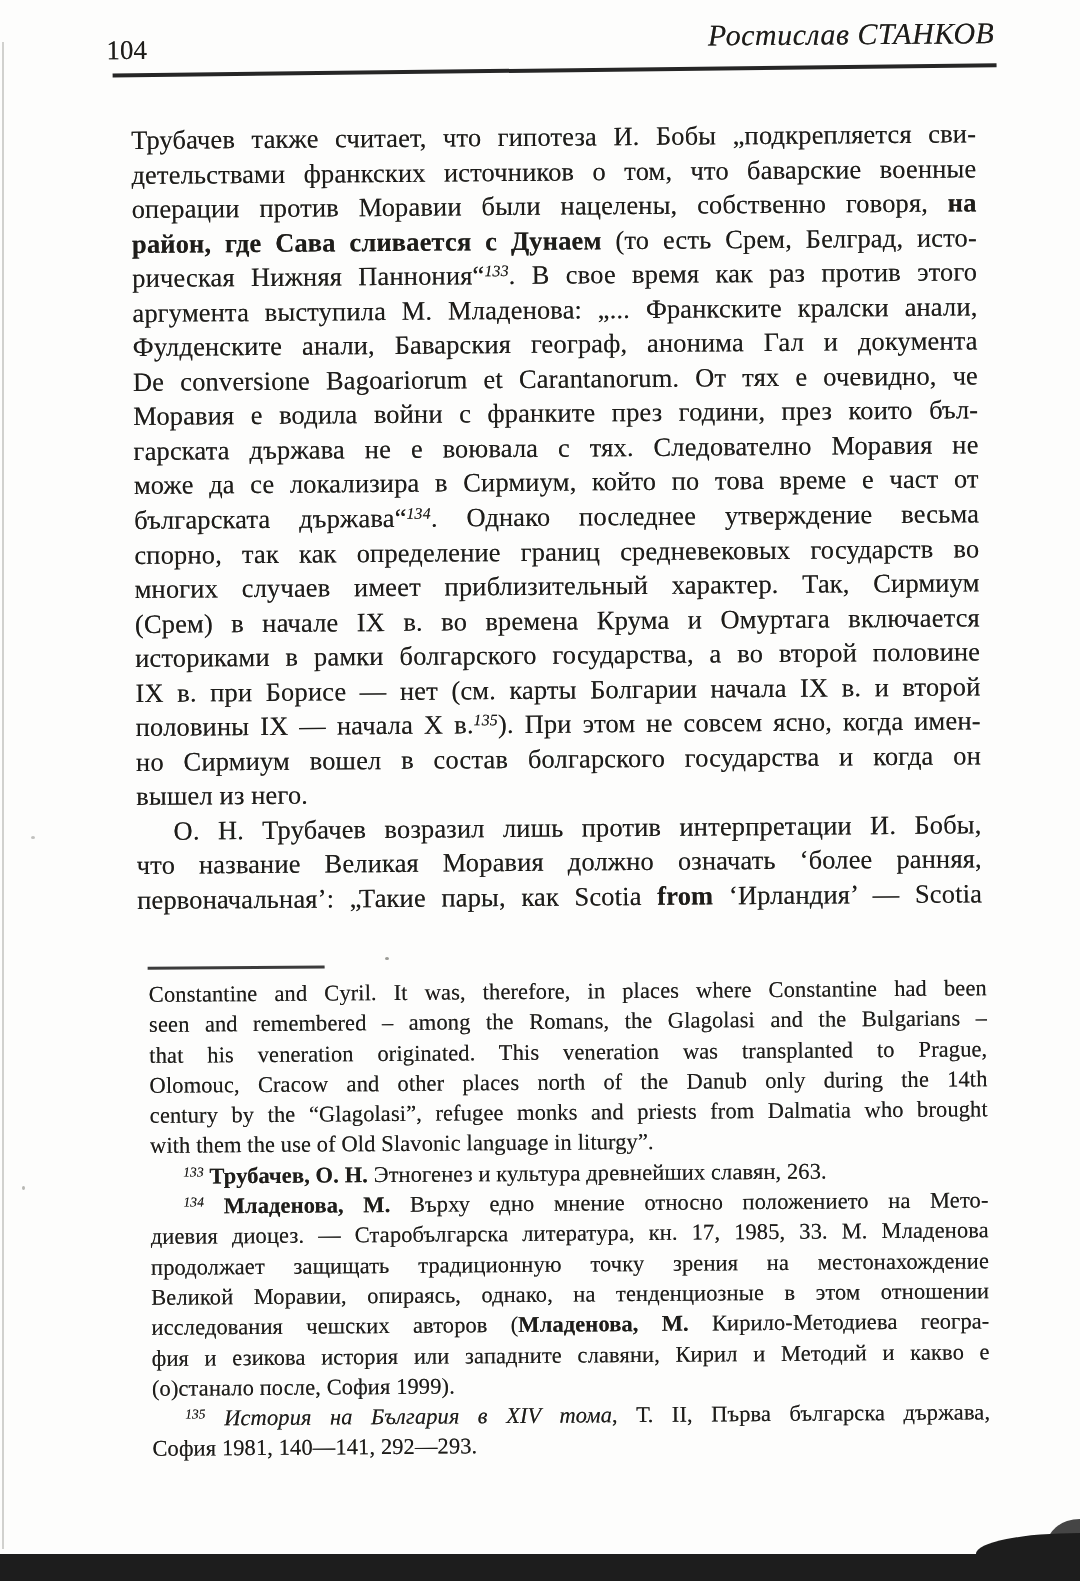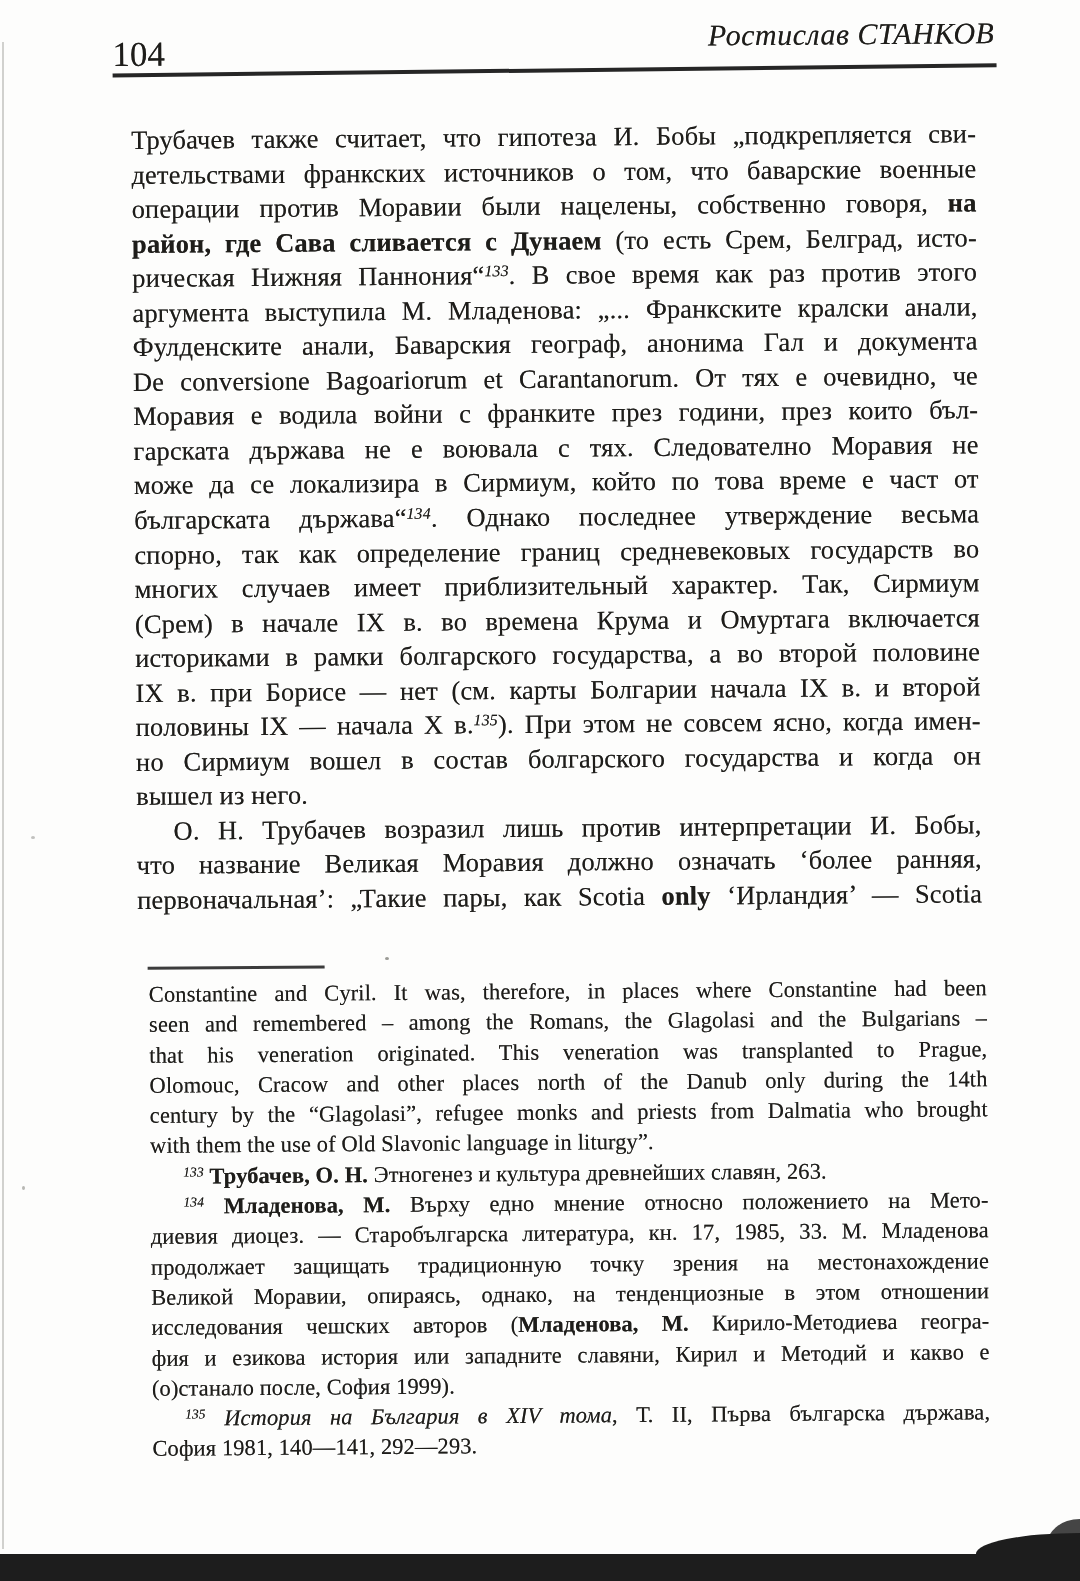--- a/index.html
+++ b/index.html
@@ -11,22 +11,22 @@
   }
   .scan-wrap{
     position:absolute;inset:0;
     transform:rotate(-0.45deg);
     transform-origin:top left;
   }
   .ink{ text-shadow:0 0 0.6px rgba(25,25,25,0.65); }
 
   
   .page-number{
-    position:absolute;left:112px;top:36px;
-    font-size:35px;
+    position:absolute;left:106px;top:36px;
+    font-size:27px;
     text-align:center;
   }
   .running-head{
     position:absolute;right:86px;top:24px;
     font-size:30px;font-style:italic;letter-spacing:0.5px;
   }
   .header-rule{
     position:absolute;left:112px;top:71px;width:884px;height:3.5px;
     background:#262626;
     transform:rotate(-0.22deg);transform-origin:right center;
@@ -111,21 +111,21 @@
       <div class="tline"><span>спорно, так как определение границ средневековых государств во</span></div>
       <div class="tline"><span>многих случаев имеет приблизительный характер. Так, Сирмиум</span></div>
       <div class="tline"><span>(Срем) в начале IX в. во времена Крума и Омуртага включается</span></div>
       <div class="tline"><span>историками в рамки болгарского государства, а во второй половине</span></div>
       <div class="tline"><span>IX в. при Борисе — нет (см. карты Болгарии начала IX в. и второй</span></div>
       <div class="tline"><span>половины IX — начала X в.</span><sup>135</sup><span>). При этом не совсем ясно, когда имен-</span></div>
       <div class="tline"><span>но Сирмиум вошел в состав болгарского государства и когда он</span></div>
       <div class="tline last"><span>вышел из него.</span></div>
       <div class="tline ind"><span>О. Н. Трубачев возразил лишь против интерпретации И. Бобы,</span></div>
       <div class="tline"><span>что название Великая Моравия должно означать ‘более ранняя,</span></div>
-      <div class="tline"><span>первоначальная’: „Такие пары, как Scotia </span><span class="b">only</span><span> ‘Ирландия’ — Scotia</span></div>
+      <div class="tline"><span>первоначальная’: „Такие пары, как Scotia </span><span class="b">from</span><span> ‘Ирландия’ — Scotia</span></div>
     </div>
 
   <div class="footnote-sep"></div>
   <div class="footnote-text ink">
       <div class="tline"><span>Constantine and Cyril. It was, therefore, in places where Constantine had been</span></div>
       <div class="tline"><span>seen and remembered – among the Romans, the Glagolasi and the Bulgarians –</span></div>
       <div class="tline"><span>that his veneration originated. This veneration was transplanted to Prague,</span></div>
       <div class="tline"><span>Olomouc, Cracow and other places north of the Danub only during the 14th</span></div>
       <div class="tline"><span>century by the “Glagolasi”, refugee monks and priests from Dalmatia who brought</span></div>
       <div class="tline last"><span>with them the use of Old Slavonic language in liturgy”.</span></div>

